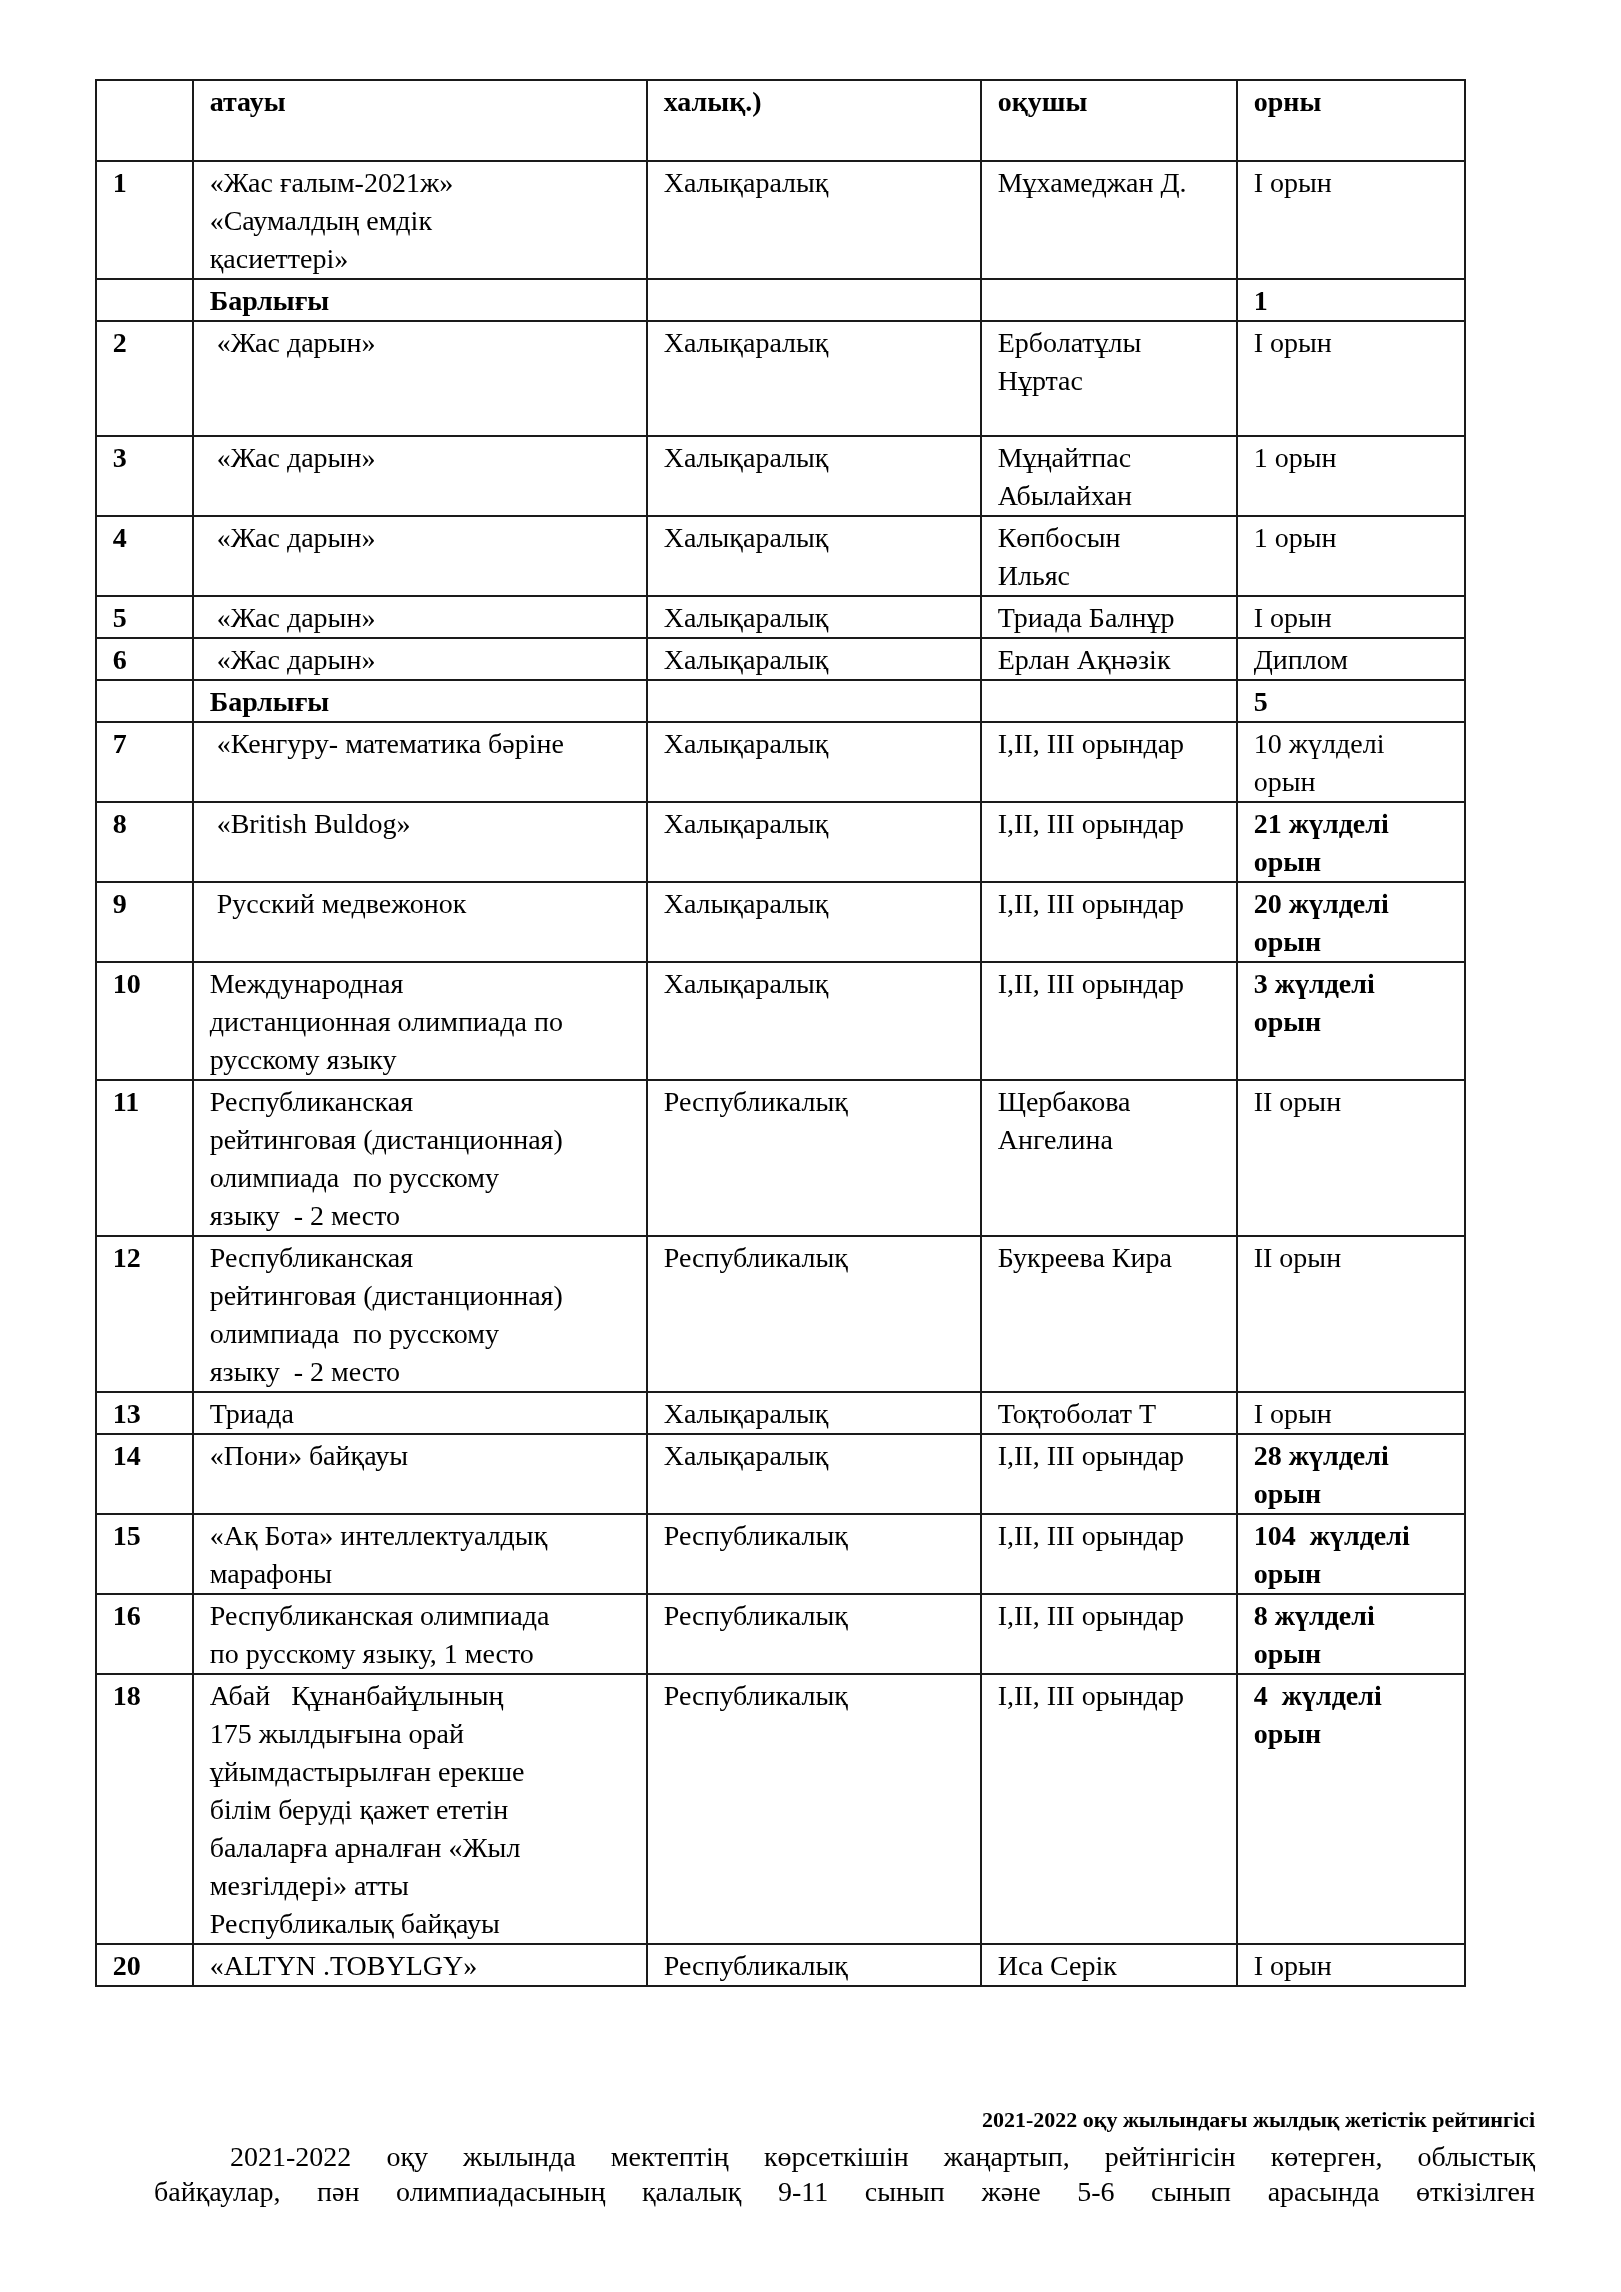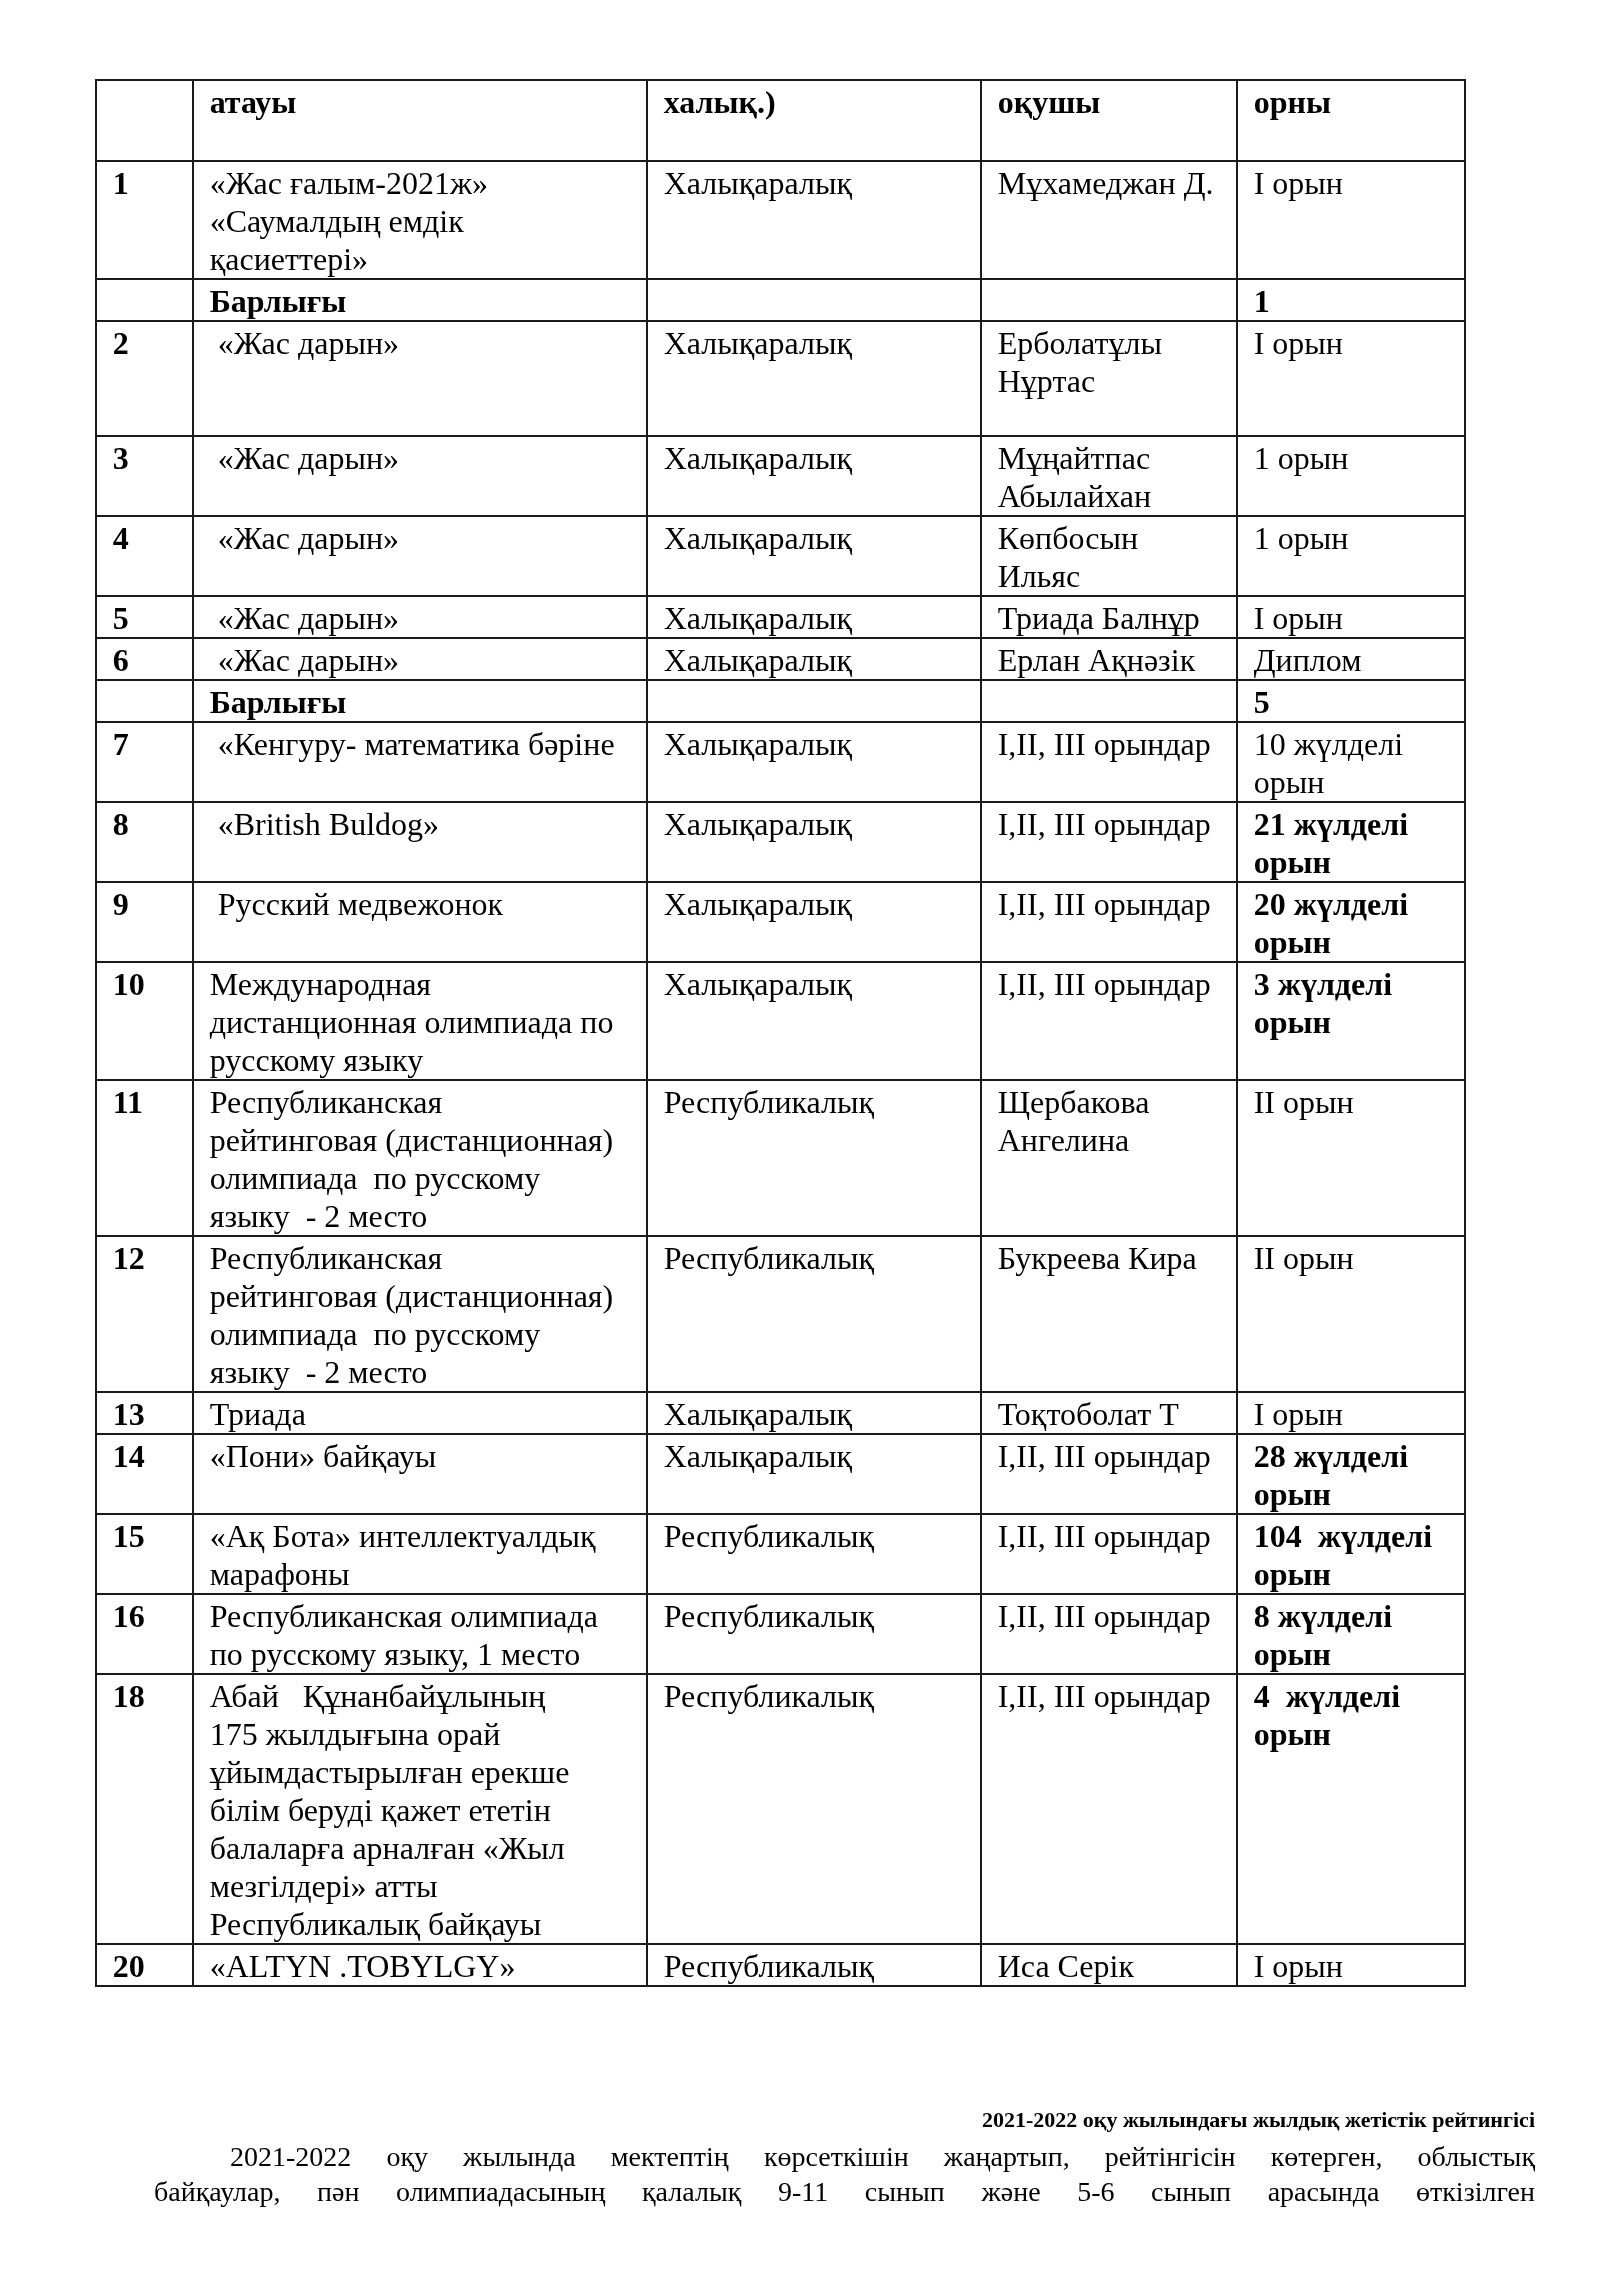--- a/index.html
+++ b/index.html
@@ -1,21 +1,21 @@
 <!DOCTYPE html>
 <html><head>
 <meta charset="utf-8">
 <style>
   html, body { margin: 0; padding: 0; background: #ffffff; }
   body { width: 1621px; height: 2293px; position: relative; overflow: hidden;
          font-family: "Liberation Serif", "DejaVu Serif", serif; color: #000; }
   table.awards {
     position: absolute; left: 95px; top: 79px;
     border-collapse: collapse; table-layout: fixed; width: 1369px;
-    font-size: 32px; line-height: 38px;
+    font-size: 28px; line-height: 38px;
   }
   table.awards td {
     border: 2px solid #1a1a1a; vertical-align: top;
     padding: 2px 7.8px 0 15.7px; overflow: hidden;
   }
   col.c0 { width: 97px; } col.c1 { width: 454px; } col.c2 { width: 334px; }
   col.c3 { width: 256px; } col.c4 { width: 228px; }
   .b { font-weight: bold; }
   .hdr td { padding-top: 5.9px; }
   .num { font-weight: bold; }

